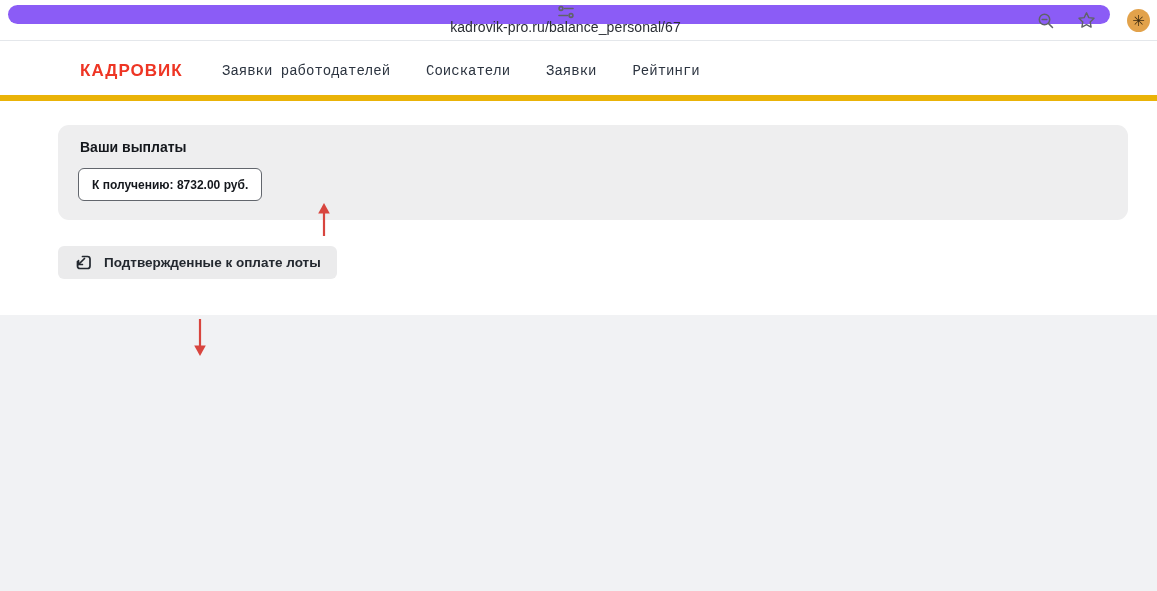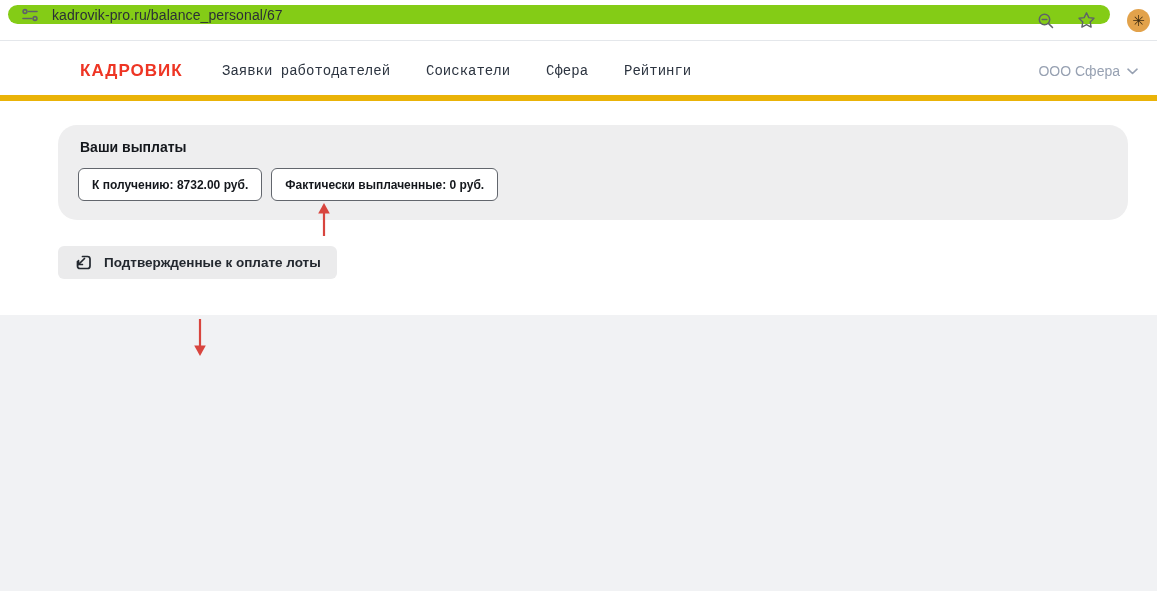--- a/index.html
+++ b/index.html
@@ -12,22 +12,22 @@
     color: #262b34;
   }
 
   
   .browser-bar {
     position: absolute; left: 0; top: 0; width: 1157px; height: 41px;
     background: #ffffff; border-bottom: 1px solid #e4e7eb;
   }
   .omnibox {
     position: absolute; left: 8px; top: 5px; width: 1102px; height: 19px;
-    background: #84cc16; border-radius: 16px;
-    display: flex; align-items: center;
+    background: #8b5cf6; border-radius: 16px;
+    display: flex; align-items: center; flex-direction: column;
   }
   .omni-tune { margin-left: 13px; display: flex; align-items: center; }
   .omni-url { margin-left: 13px; font-size: 14px; color: #2b2f36; letter-spacing: 0.1px; }
   .omni-right { position: absolute; right: 14px; top: 0; height: 31px; display: flex; align-items: center; gap: 22px; }
   .avatar {
     position: absolute; right: 7px; top: 9px; width: 23px; height: 23px;
     border-radius: 50%; background: #e2a24b; color: #3c2a10;
     display: flex; align-items: center; justify-content: center;
     font-size: 15px; line-height: 1;
   }
@@ -49,21 +49,21 @@
   .nav-item { font-size: 14px; font-weight: 500; color: #2c3440; cursor: pointer; font-family: Liberation Mono, monospace; }
   .account {
     position: absolute; right: 19px; top: 0; height: 60px;
     display: flex; align-items: center; gap: 7px;
     font-size: 14px; color: #97a1b2; cursor: pointer;
   }
 
   
   .payments-panel {
     position: absolute; left: 58px; top: 125px; width: 1070px; height: 95px;
-    background: #eeeeef; border-radius: 19px;
+    background: #eeeeef; border-radius: 11px;
   }
   .payments-title {
     position: absolute; left: 22px; top: 14px;
     font-size: 14px; font-weight: 700; color: #14171c;
   }
   .chips { position: absolute; left: 20px; top: 43px; display: flex; gap: 9px; }
   .chip {
     height: 33px; background: #ffffff; border: 1px solid #62666d; border-radius: 6px;
     display: flex; align-items: center; padding: 0 13px;
     font-size: 12px; font-weight: 700; color: #14171c; white-space: nowrap;
@@ -118,38 +118,29 @@
     </span>
   </div>
   <div class="avatar">✳</div>
 </div>
 
 <div class="site-header">
   <div class="logo">КАДРОВИК</div>
   <nav class="main-nav">
     <span class="nav-item">Заявки работодателей</span>
     <span class="nav-item">Соискатели</span>
-    <span class="nav-item">Сфера</span>
+    <span class="nav-item">Заявки</span>
     <span class="nav-item">Рейтинги</span>
   </nav>
-  <div class="account">
-    <span>ООО Сфера</span>
-    <span>
-      <svg width="11" height="7" viewBox="0 0 11 7" fill="none" stroke="#97a1b2" stroke-width="1.6" stroke-linecap="round" stroke-linejoin="round">
-        <path d="M1 1.2 L5.5 5.5 L10 1.2"></path>
-      </svg>
-    </span>
-  </div>
 </div>
 
 <div class="payments-panel">
   <div class="payments-title">Ваши выплаты</div>
   <div class="chips">
     <div class="chip">К получению: 8732.00 руб.</div>
-    <div class="chip">Фактически выплаченные: 0 руб.</div>
   </div>
 </div>
 
 <div class="annotation" style="left:316px; top:203px;">
   <svg width="16" height="33" viewBox="0 0 16 33">
     <line x1="8" y1="9" x2="8" y2="33" stroke="#d8453e" stroke-width="2.2"></line>
     <path d="M8 0 L2.2 10.5 L13.8 10.5 Z" fill="#d8453e"></path>
   </svg>
 </div>
 

